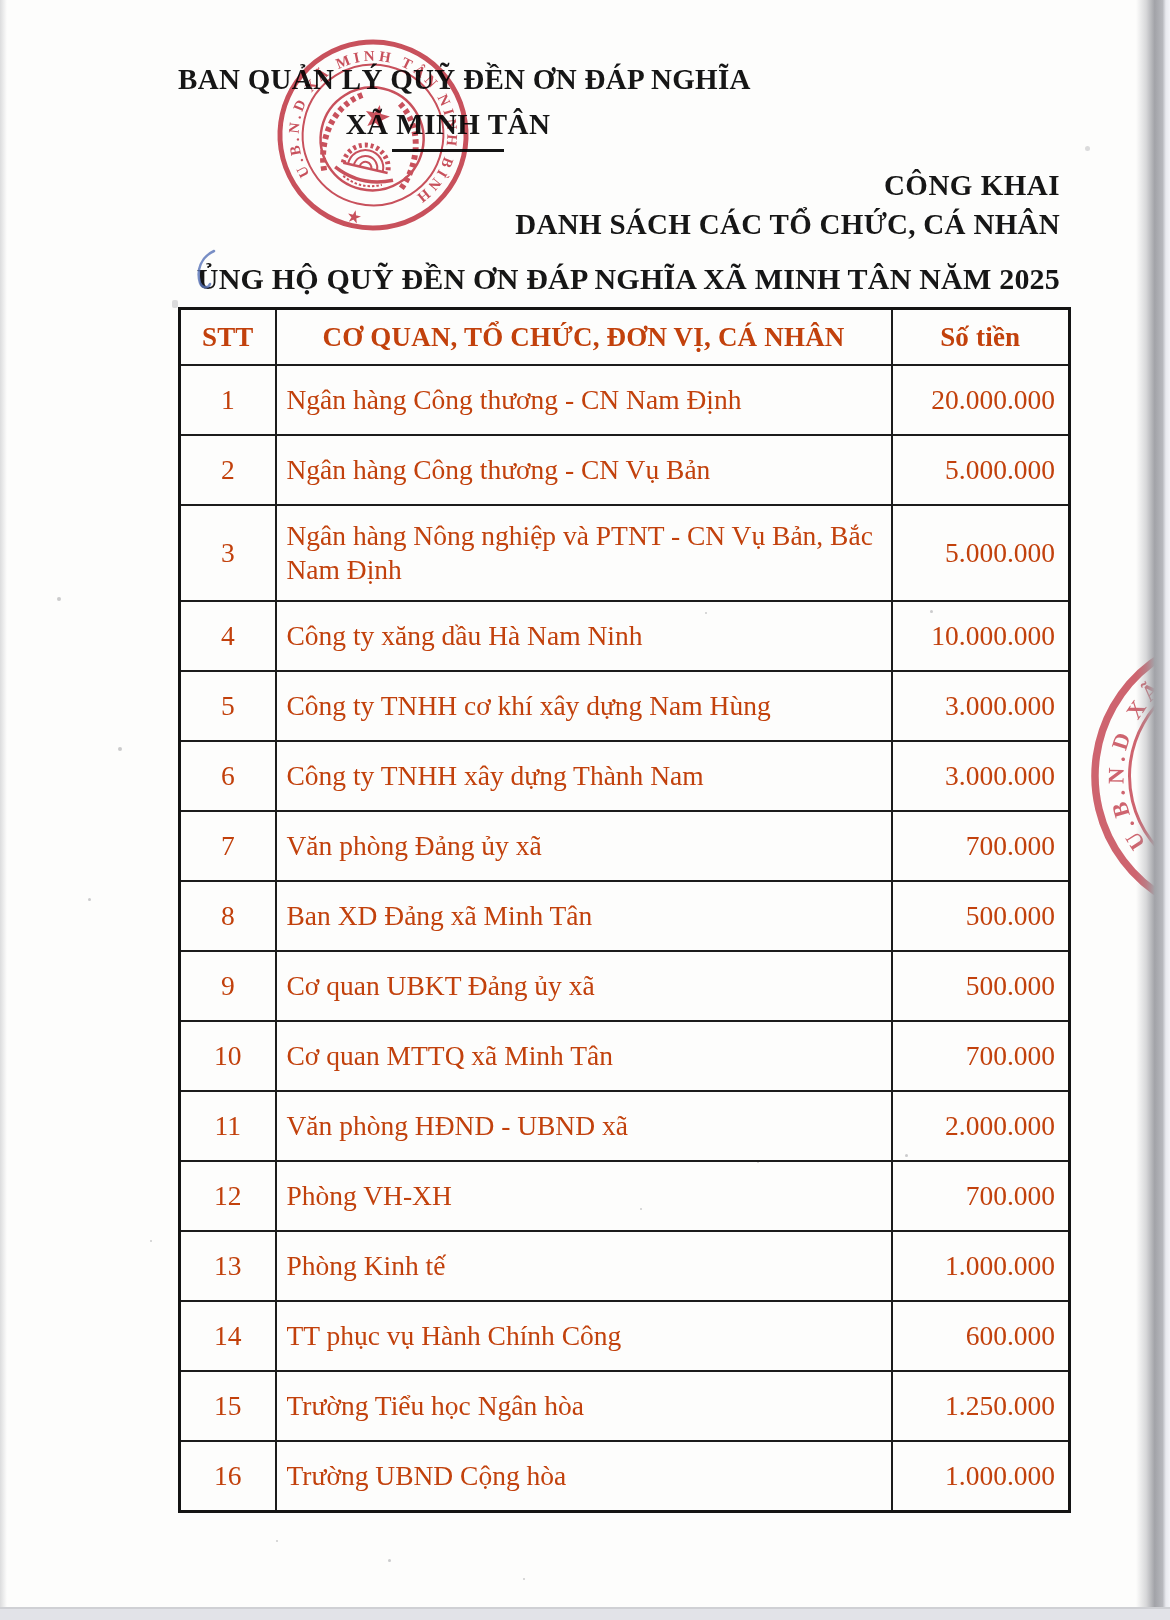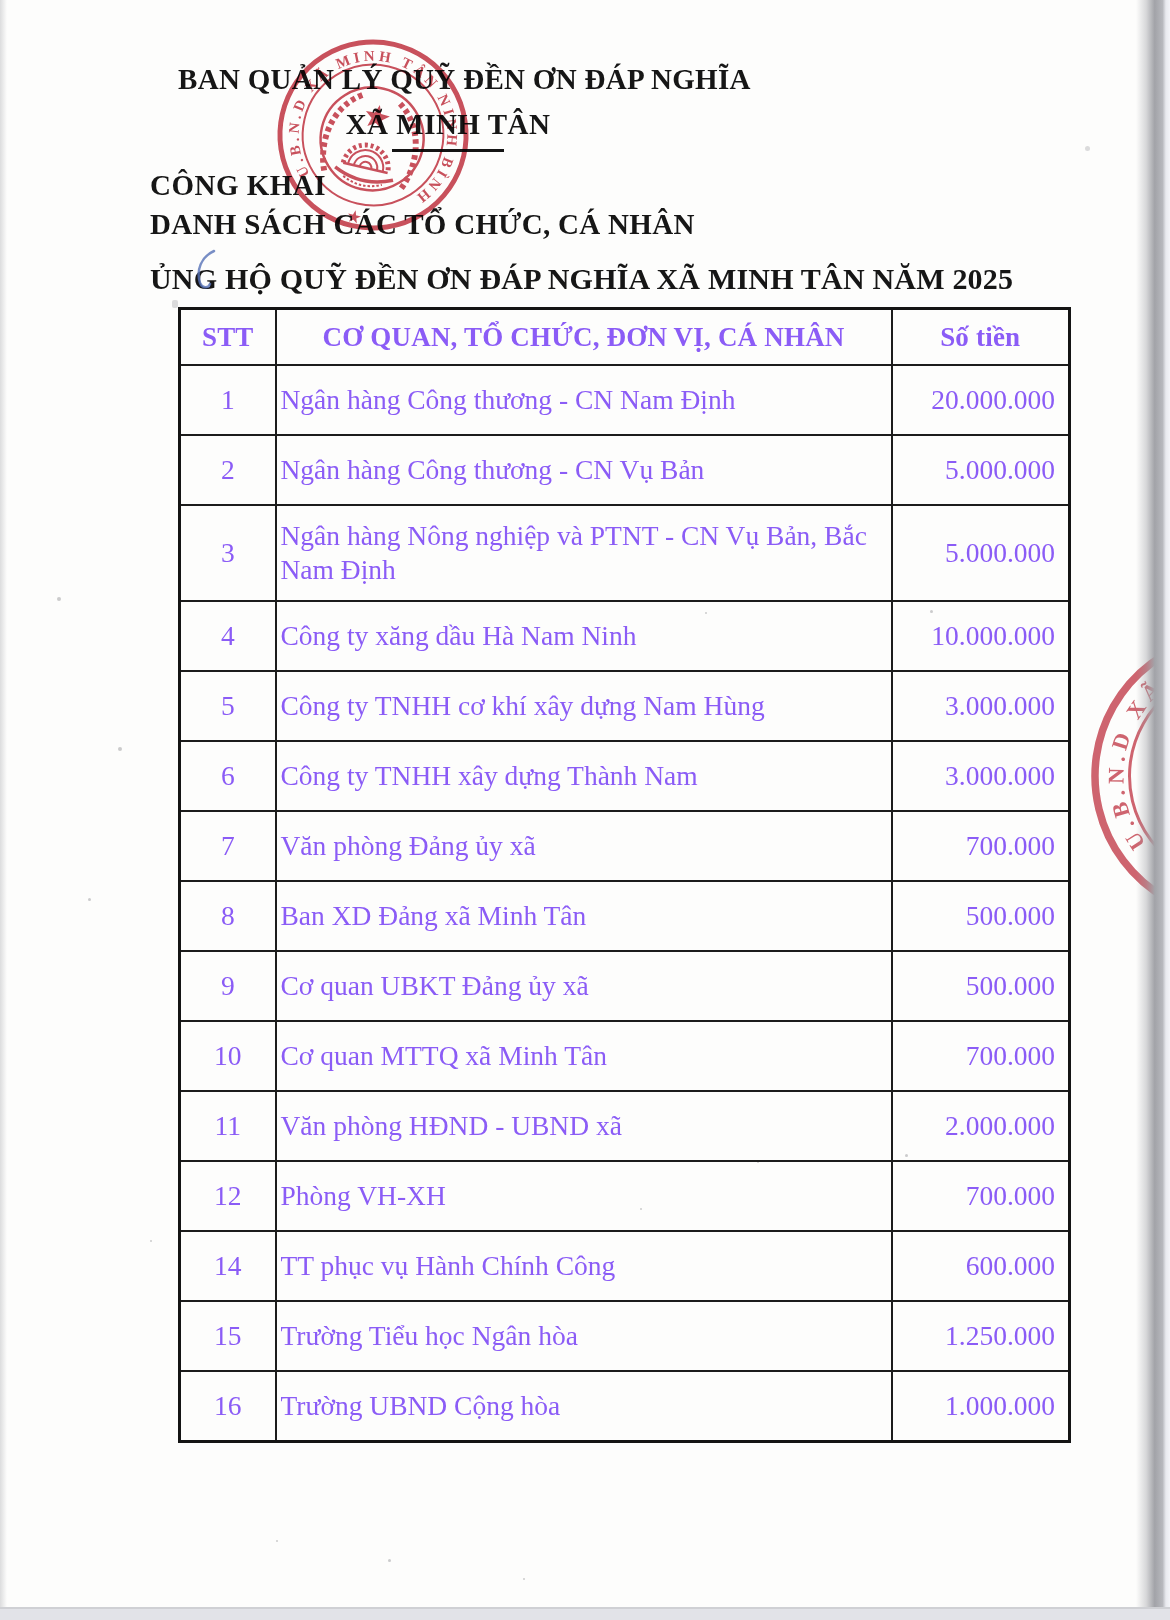--- a/index.html
+++ b/index.html
@@ -16,21 +16,21 @@
   
   .org-block{
     position:absolute;left:178px;top:60px;width:540px;
     text-align:center;font-weight:bold;line-height:1.35;z-index:2;
   }
   .org-line1{font-size:29px;white-space:nowrap;letter-spacing:.3px;}
   .org-line2{font-size:29px;margin-top:6px;letter-spacing:.5px;}
   .org-underline{width:112px;height:3px;background:#141414;margin:5px auto 0;}
   .title-block{
     position:absolute;left:150px;top:168px;width:910px;
-    text-align:left;font-weight:bold;z-index:2;line-height:1.18;
+    text-align:right;font-weight:bold;z-index:2;line-height:1.18;
   }
   .title-line1{font-size:29px;letter-spacing:.5px;}
   .title-line2{font-size:29px;margin-top:5px;letter-spacing:.3px;}
   .title-line3{font-size:30px;margin-top:20px;letter-spacing:.2px;white-space:nowrap;}
   
   .stamp{position:absolute;color:var(--stamp-color,#c64350);mix-blend-mode:multiply;z-index:3;}
   .stamp-main{left:274px;top:36px;width:198px;height:198px;opacity:.93;transform:rotate(13deg);}
   .stamp-partial{left:1086px;top:626px;width:300px;height:300px;opacity:.82;transform:rotate(8deg);}
   .stamp text{font-family:"Liberation Serif","DejaVu Serif",serif;font-weight:bold;}
   .ring-text{font-size:15px;letter-spacing:2px;fill:currentColor;}
@@ -39,28 +39,28 @@
   .pen-mark{position:absolute;left:192px;top:246px;z-index:2;opacity:.8;}
   .speck{position:absolute;background:#8e8e92;border-radius:50%;opacity:.45;}
   
   table.donors{
     position:absolute;left:178px;top:307px;width:890px;
     border-collapse:collapse;z-index:2;table-layout:fixed;
     background:transparent;
   }
   table.donors th,table.donors td{
     border:2.5px solid #1c1c1c;vertical-align:middle;
-    color:#8b5cf6;background:transparent;
+    color:#c2410c;background:transparent;
   }
   table.donors{border:3.5px solid #141414;}
   table.donors thead th{height:52px;font-size:27px;font-weight:bold;text-align:center;letter-spacing:.2px;}
   table.donors tbody td{height:66px;font-size:27.5px;line-height:1.25;}
   table.donors tbody tr:nth-child(3) td{height:92px;}
   td.col-stt{text-align:center;}
-  td.col-name{padding-left:4px;padding-right:8px;margin-top:32px;}
+  td.col-name{padding-left:10px;padding-right:8px;margin-top:32px;}
   td.col-amount{text-align:right;padding-right:13px;}
   
   .edge-right{
     position:absolute;top:0;right:0;width:34px;height:100%;z-index:6;
     background:linear-gradient(to right,
       rgba(158,159,164,0) 0%,
       rgba(158,159,164,.40) 30%,
       #a2a3a8 55%,
       #b7b8bd 78%,
       #e9eaef 88%,
@@ -211,20 +211,25 @@
           <td class="col-stt">11</td>
           <td class="col-name">Văn phòng HĐND - UBND xã</td>
           <td class="col-amount">2.000.000</td>
         </tr>
         <tr>
           <td class="col-stt">12</td>
           <td class="col-name">Phòng VH-XH</td>
           <td class="col-amount">700.000</td>
         </tr>
         <tr>
+          <td class="col-stt">13</td>
+          <td class="col-name">Phòng Kinh tế</td>
+          <td class="col-amount">1.000.000</td>
+        </tr>
+        <tr>
           <td class="col-stt">14</td>
           <td class="col-name">TT phục vụ Hành Chính Công</td>
           <td class="col-amount">600.000</td>
         </tr>
         <tr>
           <td class="col-stt">15</td>
           <td class="col-name">Trường Tiểu học Ngân hòa</td>
           <td class="col-amount">1.250.000</td>
         </tr>
         <tr>

